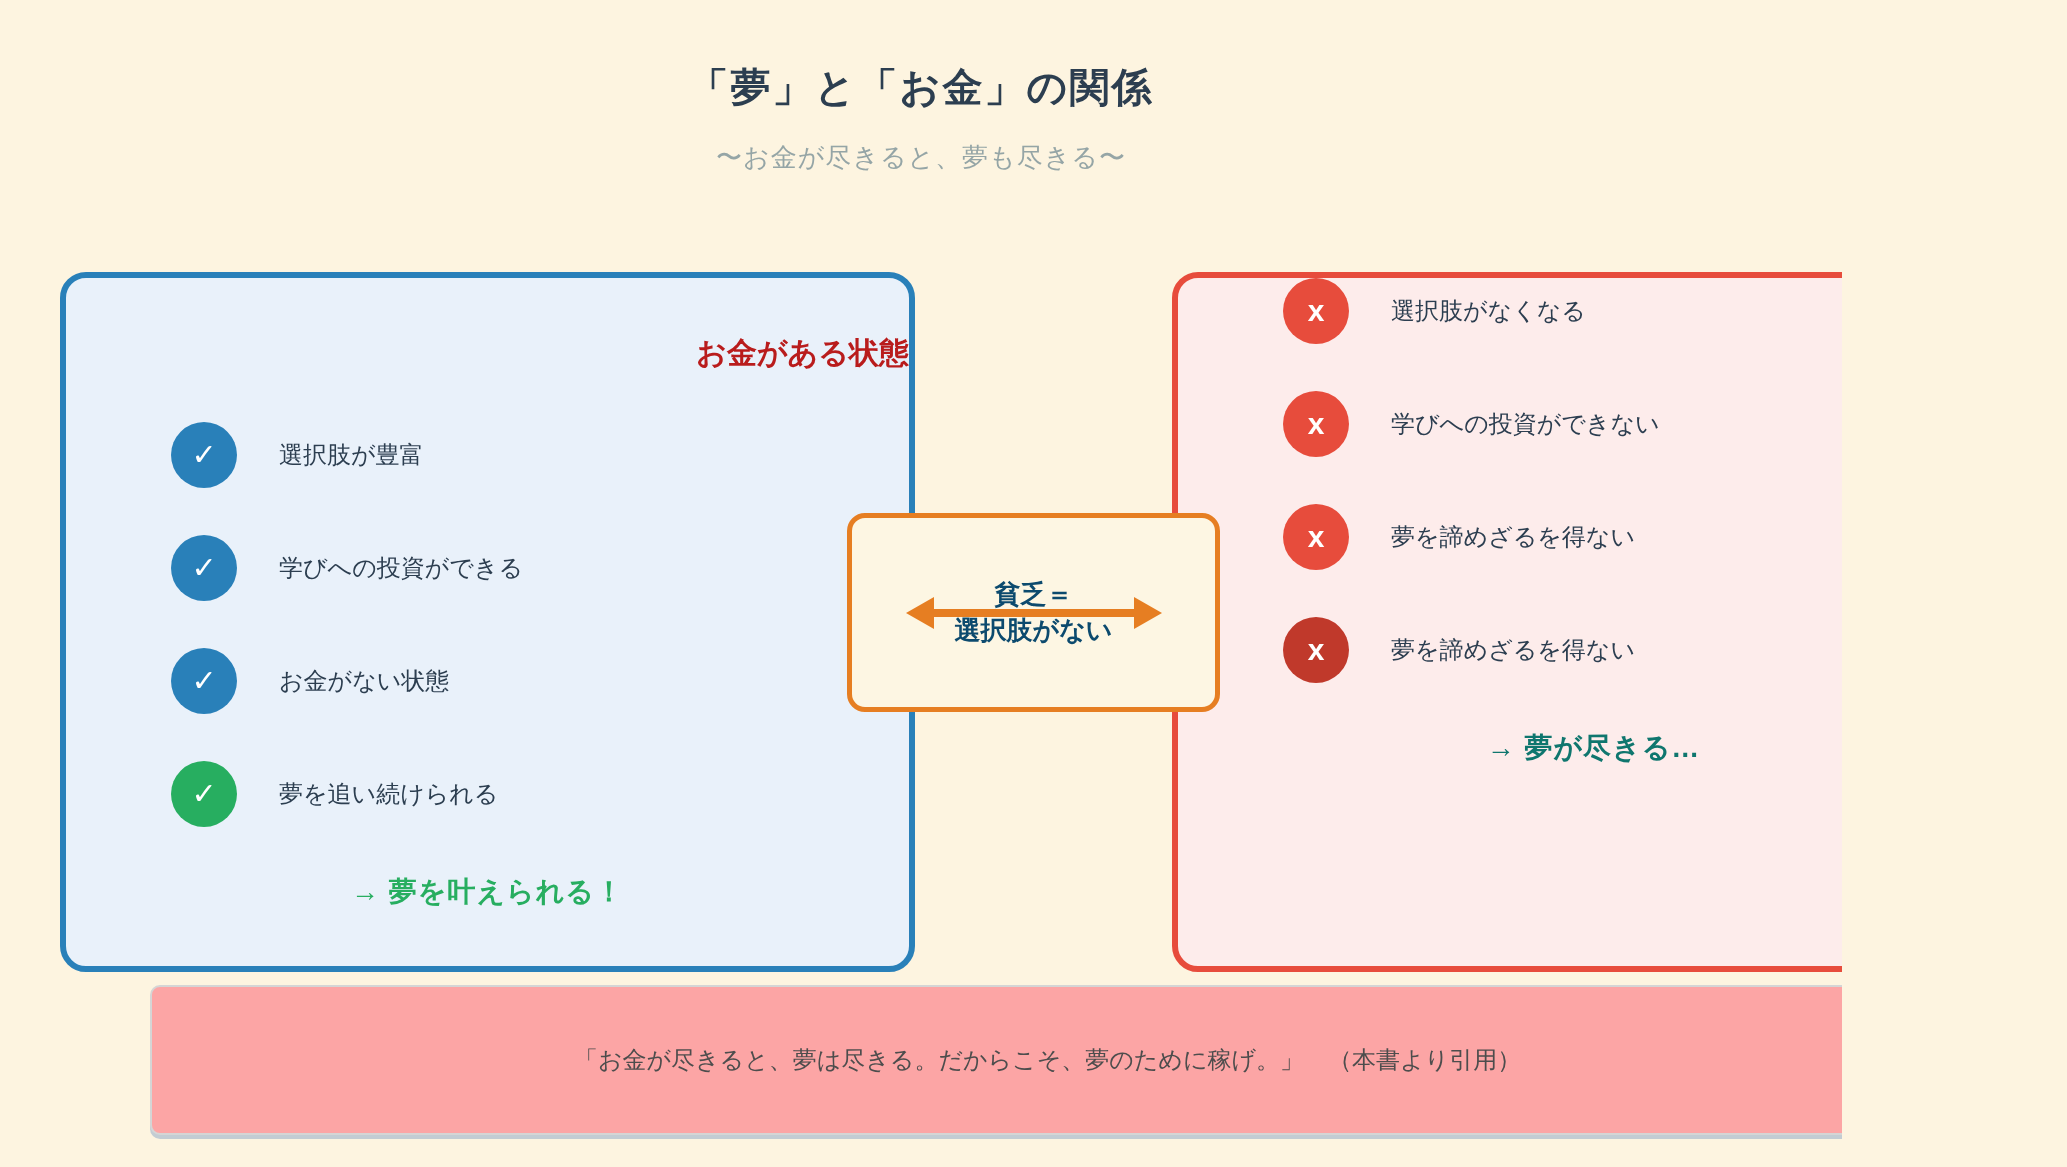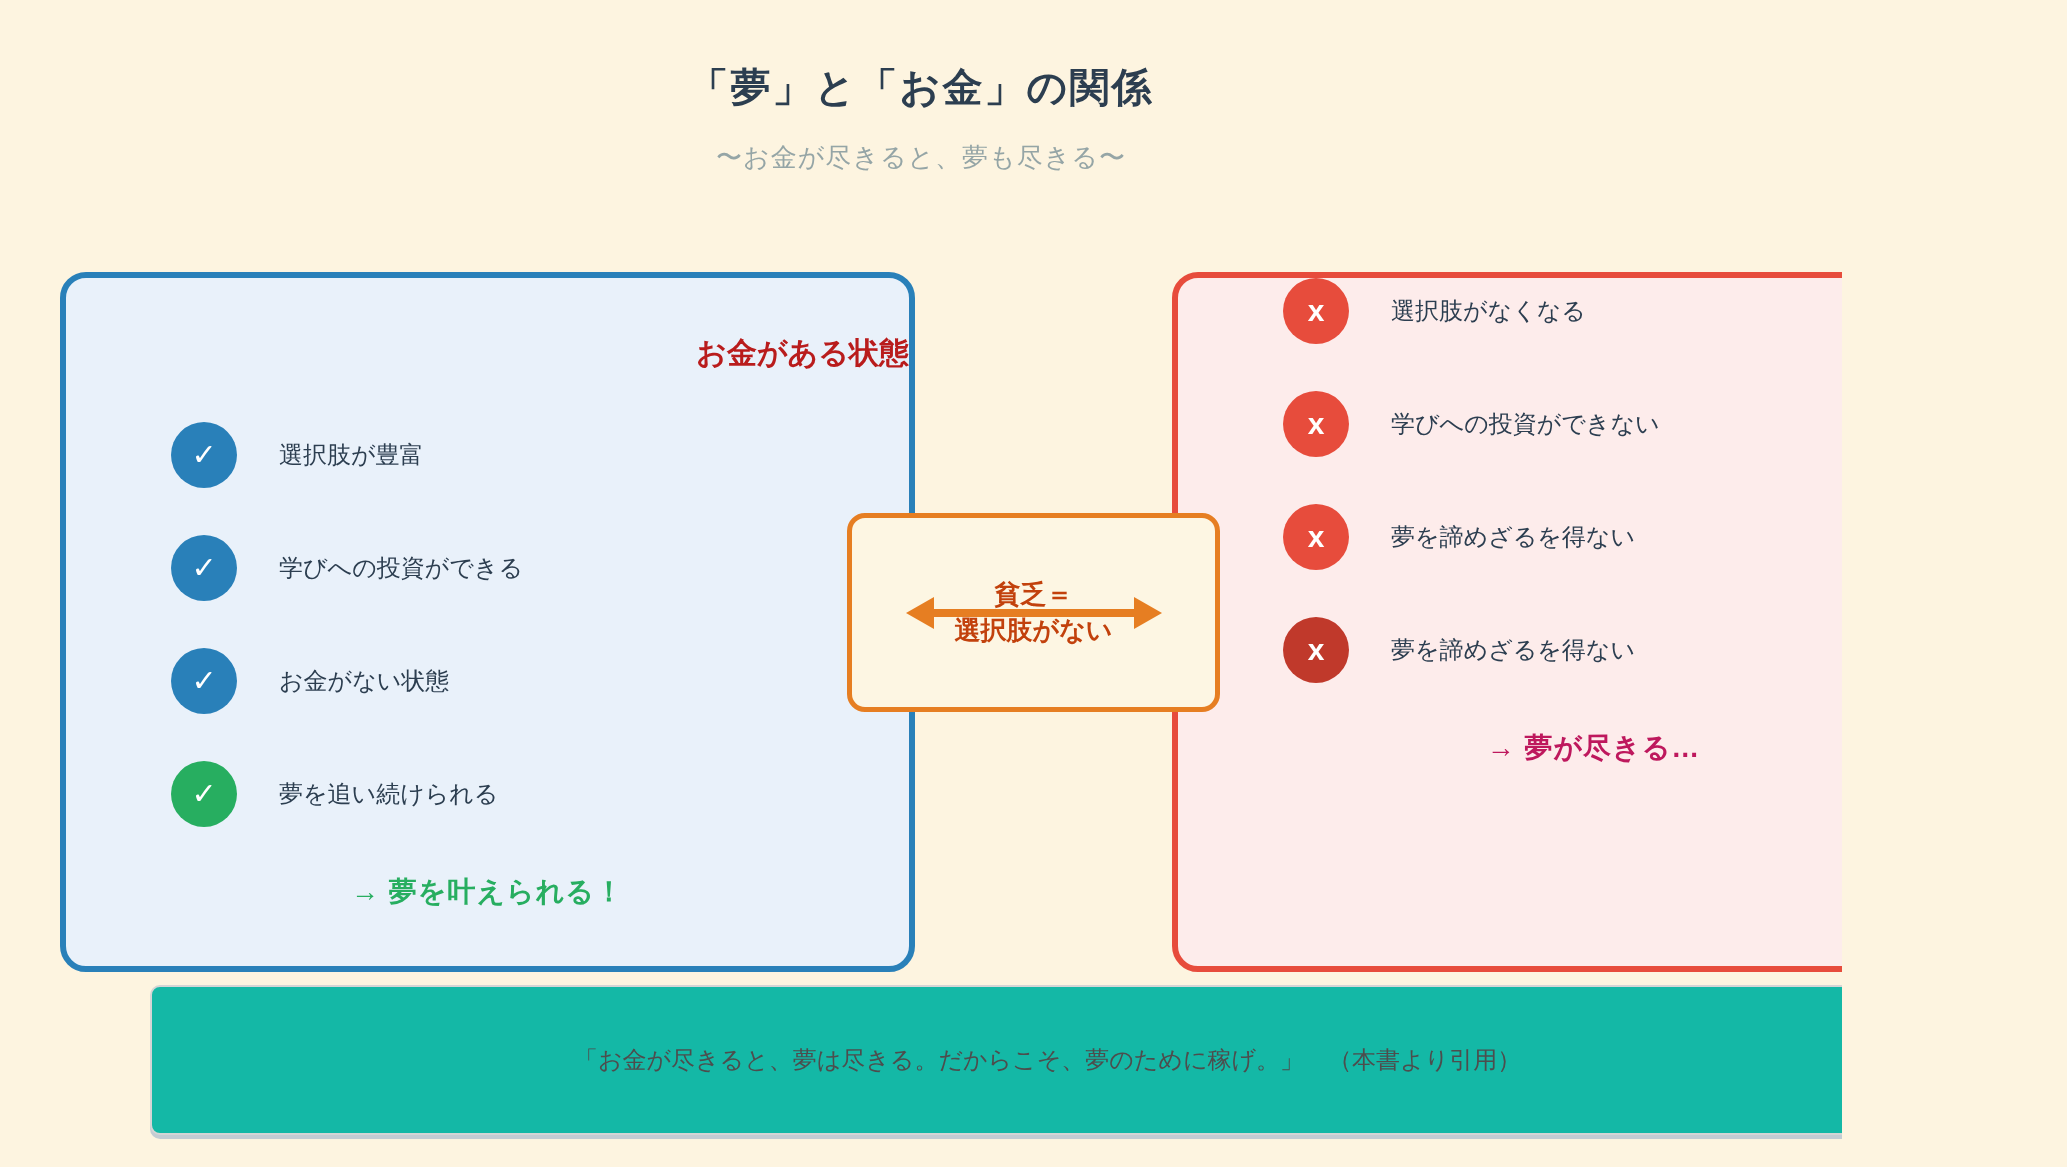--- a/index.html
+++ b/index.html
@@ -100,21 +100,21 @@
 
   .panel-conclusion {
     margin-top: 40px;
     text-align: center;
     font-size: 28px;
     font-weight: bold;
     line-height: 36px;
     letter-spacing: 1px;
   }
   .panel-left .panel-conclusion  { color: #27ae60; }
-  .panel-right .panel-conclusion { color: #be185d; }
+  .panel-right .panel-conclusion { color: #0f766e; }
 
   
   .center-note {
     position: absolute;
     left: 847px;
     top: 513px;
     width: 373px;
     height: 199px;
     box-sizing: border-box;
     background: #fdf6e3;
@@ -128,35 +128,35 @@
   .center-note .arrow-svg {
     position: absolute;
     left: 50%;
     top: 50%;
     transform: translate(-50%, -50%);
   }
   .center-note-text {
     position: relative;
     z-index: 2;
     text-align: center;
-    color: #c2410c;
+    color: #0c4a6e;
     font-size: 26px;
     font-weight: bold;
     line-height: 1.35;
   }
 
   
   .quote-box {
     position: absolute;
     left: 150px;
     top: 985px;
     width: 1795px;
     height: 150px;
     box-sizing: border-box;
-    background: #14b8a6;
+    background: #fca5a5;
     border: 2px solid #d5d5d5;
     border-radius: 10px;
     box-shadow: 0 4px 0 #c3ccd3;
     display: flex;
     align-items: center;
     justify-content: center;
     z-index: 1;
   }
   .quote-text {
     font-size: 24px;

